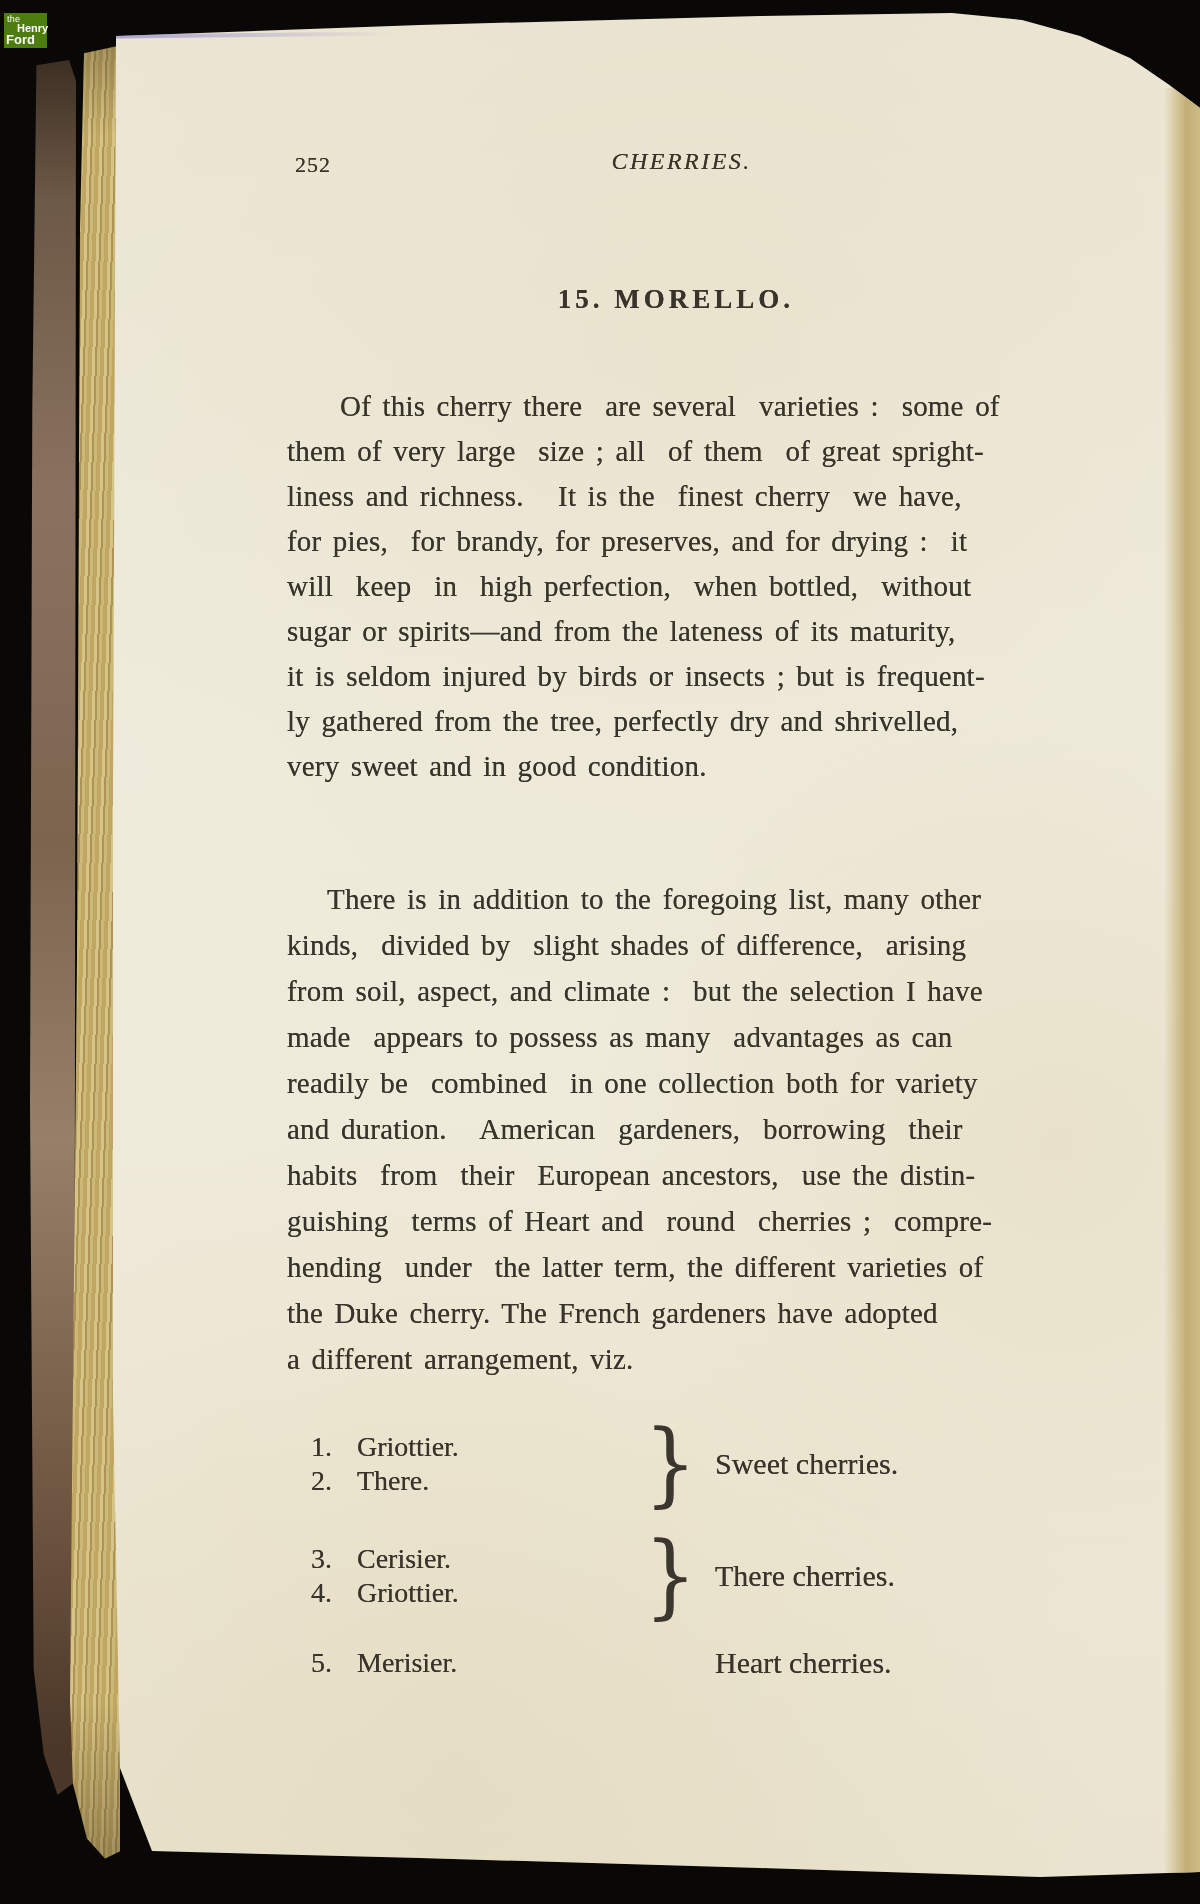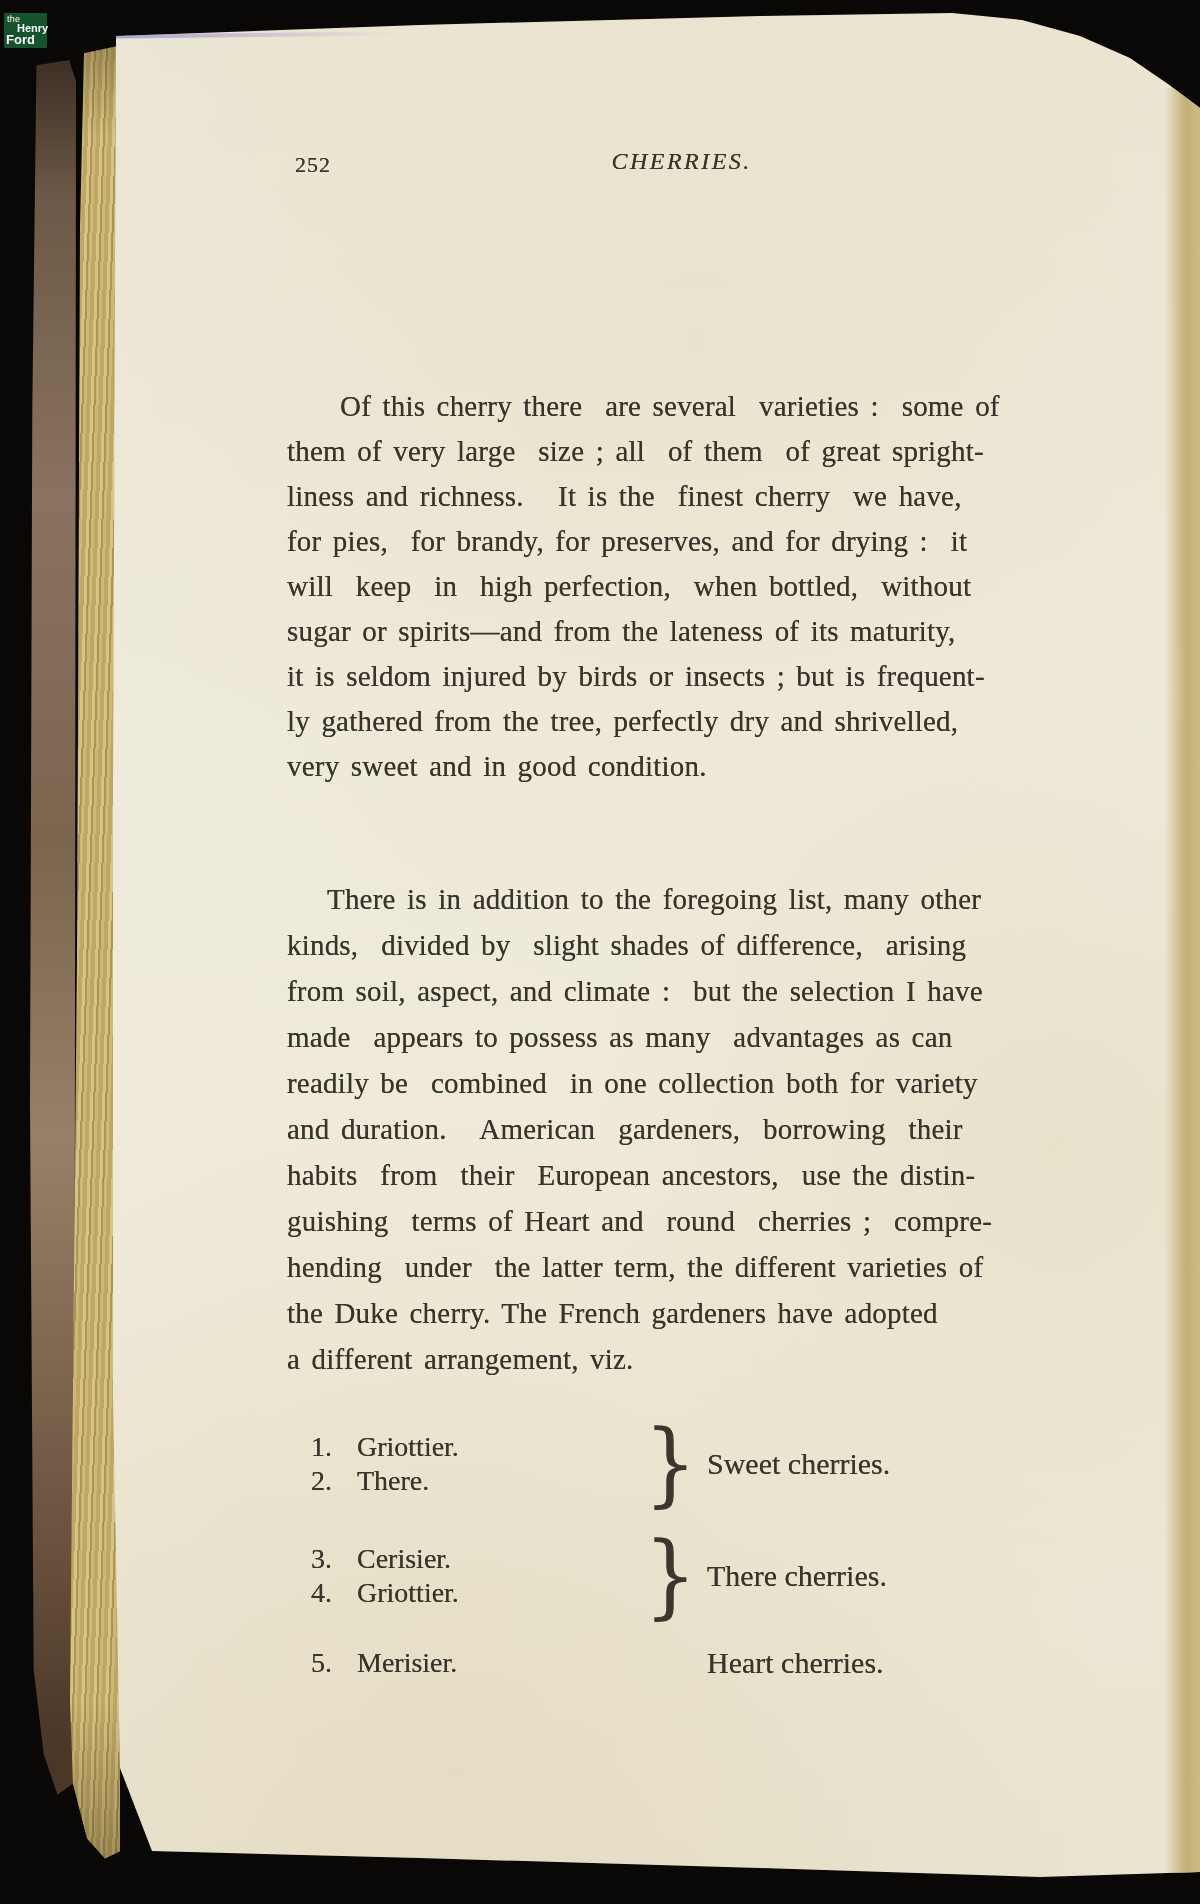--- a/index.html
+++ b/index.html
@@ -38,21 +38,21 @@
     transform:rotate(-0.6deg);
   }
   .fore-edge-right{
     position:absolute;left:1164px;top:88px;width:36px;height:1786px;
     background:linear-gradient(90deg,rgba(195,172,110,0),rgba(195,172,110,.5) 32%,#c3ae76 62%,#cdbা85 100%);
     background:linear-gradient(90deg,rgba(195,172,110,0),rgba(195,172,110,.5) 32%,#c3ae76 62%,#cdba85 100%);
   }
   
   .logo{
     position:absolute;left:4px;top:13px;width:43px;height:35px;
-    background:#14532d;color:#ffffff;
+    background:#4d7c0f;color:#ffffff;
     font-family:"Liberation Sans",sans-serif;
   }
   .logo .the{position:absolute;left:3px;top:1px;font-size:9px;font-weight:normal;letter-spacing:.2px;}
   .logo .henry{position:absolute;left:13px;top:9px;font-size:11px;font-weight:bold;}
   .logo .ford{position:absolute;left:2px;top:19px;font-size:13px;font-weight:bold;}
   
   .content{
     position:absolute;left:287px;top:0;width:778px;height:1904px;
     color:#38342b;
   }
@@ -78,38 +78,39 @@
   .cgroup-3{margin-top:24px;}
   .entries{width:334px;flex:0 0 auto;}
   .entry{display:flex;font-size:28px;line-height:34px;}
   .entry .num{width:46px;flex:0 0 auto;}
   .brace-box{width:50px;flex:0 0 auto;display:flex;justify-content:center;align-items:center;}
   .brace{
     font-family:"DejaVu Serif",serif;
     font-size:92px;line-height:1;color:#3b372e;
     transform:scaleX(.9);
   }
-  .glabel{margin-left:12px;font-size:30px;}
+  .glabel{margin-left:20px;font-size:30px;}
 </style>
 </head>
 <body>
 
 <div class="spine"></div>
 <div class="fore-edge-left"></div>
 
 <div class="page">
   <div class="fore-edge-right"></div>
 
   <div class="content">
 
     <div class="running-header">
       <span class="pagenum ink">252</span>
       <span class="runtitle ink">CHERRIES.</span>
     </div>
 
+    <div class="section-heading ink">15.  MORELLO.</div>
 
     <div class="para para1 ink">Of this cherry there  are several  varieties :  some of
 them of very large  size ; all  of them  of great spright-
 liness and richness.   It is the  finest cherry  we have,
 for pies,  for brandy, for preserves, and for drying :  it
 will  keep  in  high perfection,  when bottled,  without
 sugar or spirits—and from the lateness of its maturity,
 it is seldom injured by birds or insects ; but is frequent-
 ly gathered from the tree, perfectly dry and shrivelled,
 very sweet and in good condition.</div>

